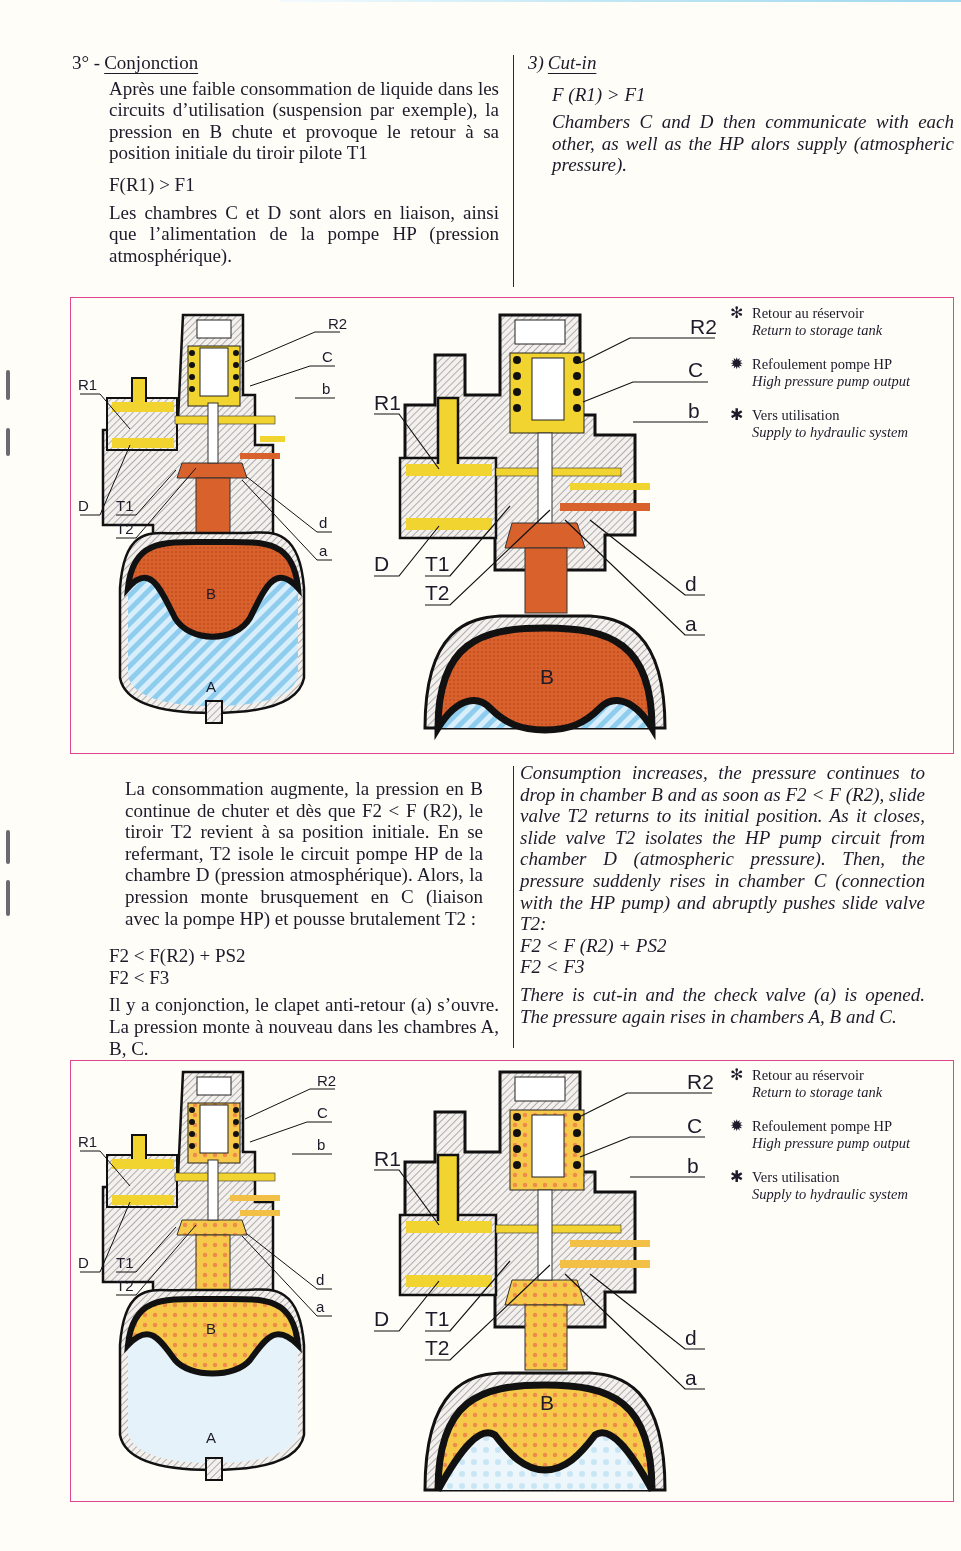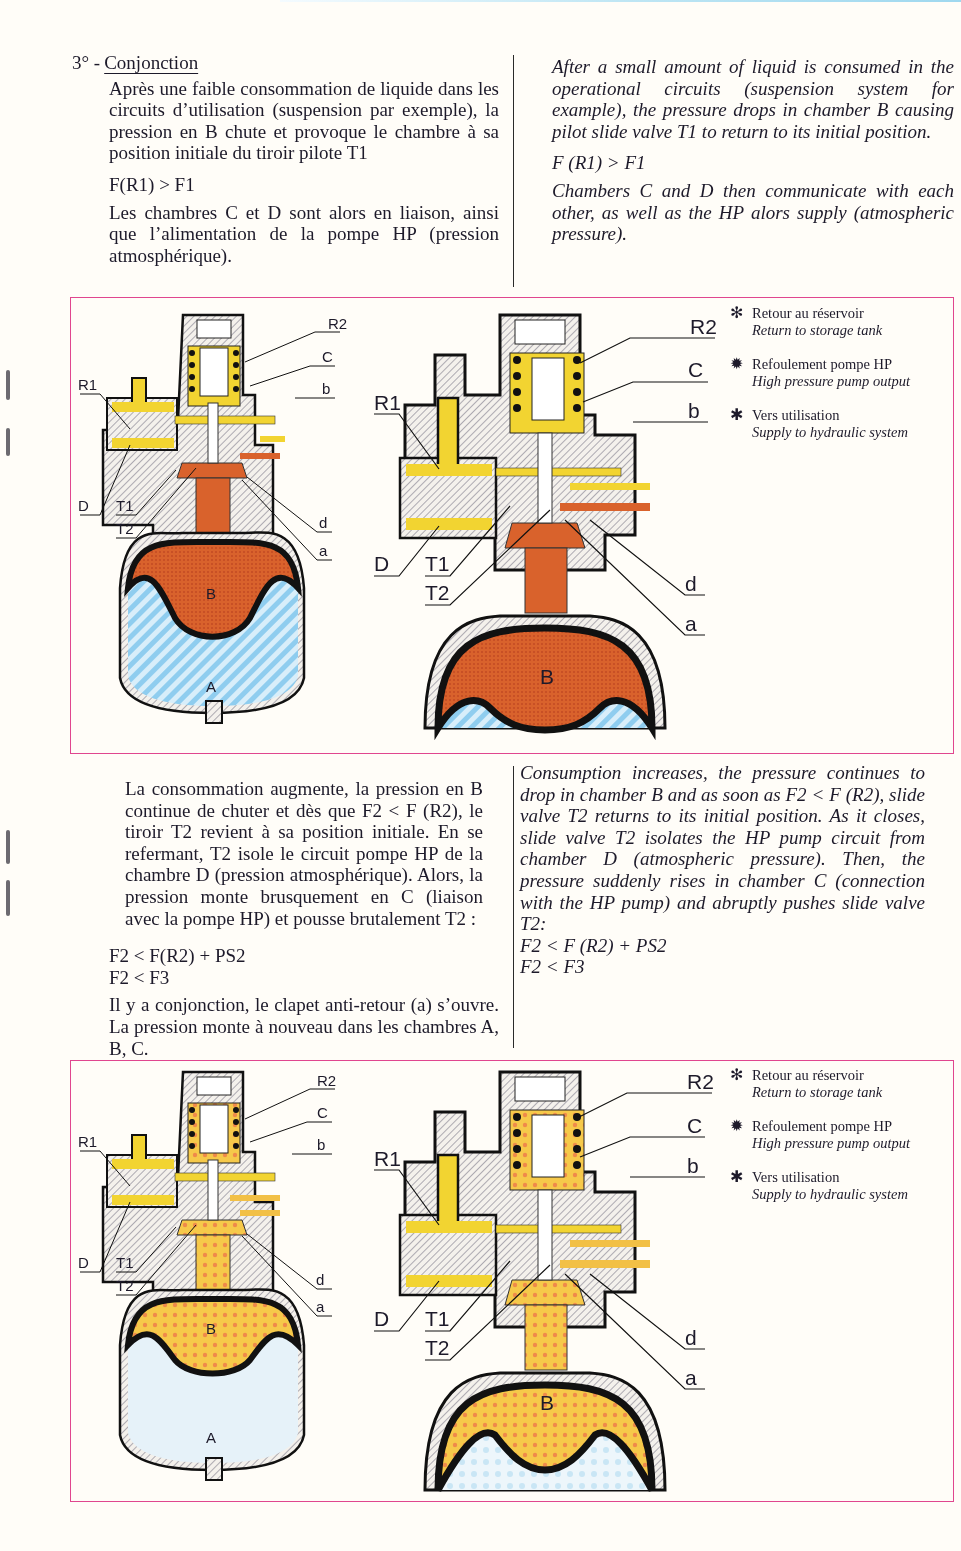--- a/index.html
+++ b/index.html
@@ -28,29 +28,29 @@
 <body>
 
 <div class="topline"></div>
 <div class="binder" style="top:370px;height:30px"></div>
 <div class="binder" style="top:428px;height:28px"></div>
 <div class="binder" style="top:830px;height:34px"></div>
 <div class="binder" style="top:880px;height:36px"></div>
 
 <div class="col fr" style="left:109px;top:52px;width:390px;">
   <div class="heading"><span class="num">3° -</span><span class="title">Conjonction</span></div>
-  <p class="para just" style="margin-top:4px">Après une faible consommation de liquide dans les circuits d’utilisation (suspension par exemple), la pression en B chute et provoque le chambre à sa position initiale du tiroir pilote T1</p>
+  <p class="para just" style="margin-top:4px">Après une faible consommation de liquide dans les circuits d’utilisation (suspension par exemple), la pression en B chute et provoque le retour à sa position initiale du tiroir pilote T1</p>
   <div class="formula">F(R1) &gt; F1</div>
   <p class="para just">Les chambres C et D sont alors en liaison, ainsi que l’alimentation de la pompe HP (pression atmosphérique).</p>
 </div>
 
 <div class="divider" style="top:55px;height:232px"></div>
 
 <div class="col en" style="left:528px;top:52px;width:426px;">
-  <p class="para just" style="margin-top:4px;margin-left:24px">After a small amount of liquid is consumed in the operational circuits (suspension system for example), the pressure drops in chamber B causing pilot slide valve T1 to return to its initial position.</p>
+  <div class="heading"><span class="num">3)</span><span class="title">Cut-in</span></div>
   <div class="formula" style="margin-left:24px">F (R1) &gt; F1</div>
   <p class="para just" style="margin-left:24px">Chambers C and D then communicate with each other, as well as the HP alors supply (atmospheric pressure).</p>
 </div>
 
 <div class="frame" style="top:297px;height:457px;"></div>
 
 <div class="legend" style="top:305px;">
   <div class="item">
     <span class="star">✻</span>
     <div>Retour au réservoir</div>
@@ -212,20 +212,21 @@
   <div style="margin-bottom:6px">F2 &lt; F3</div>
   <p class="para just">Il y a conjonction, le clapet anti-retour (a) s’ouvre. La pression monte à nouveau dans les chambres A, B, C.</p>
 </div>
 
 <div class="divider" style="top:766px;height:282px"></div>
 
 <div class="col en" style="left:520px;top:762px;width:405px;">
   <p class="para just" style="margin:0">Consumption increases, the pressure continues to drop in chamber B and as soon as F2 &lt; F (R2), slide valve T2 returns to its initial position. As it closes, slide valve T2 isolates the HP pump circuit from chamber D (atmospheric pressure). Then, the pressure suddenly rises in chamber C (connection with the HP pump) and abruptly pushes slide valve T2:</p>
   <div>F2 &lt; F (R2) + PS2</div>
   <div style="margin-bottom:6px">F2 &lt; F3</div>
+  <p class="para just">There is cut-in and the check valve (a) is opened. The pressure again rises in chambers A, B and C.</p>
 </div>
 
 <div class="frame" style="top:1060px;height:442px;"></div>
 
 <div class="legend" style="top:1067px;">
   <div class="item">
     <span class="star">✻</span>
     <div>Retour au réservoir</div>
     <div class="it">Return to storage tank</div>
   </div>

